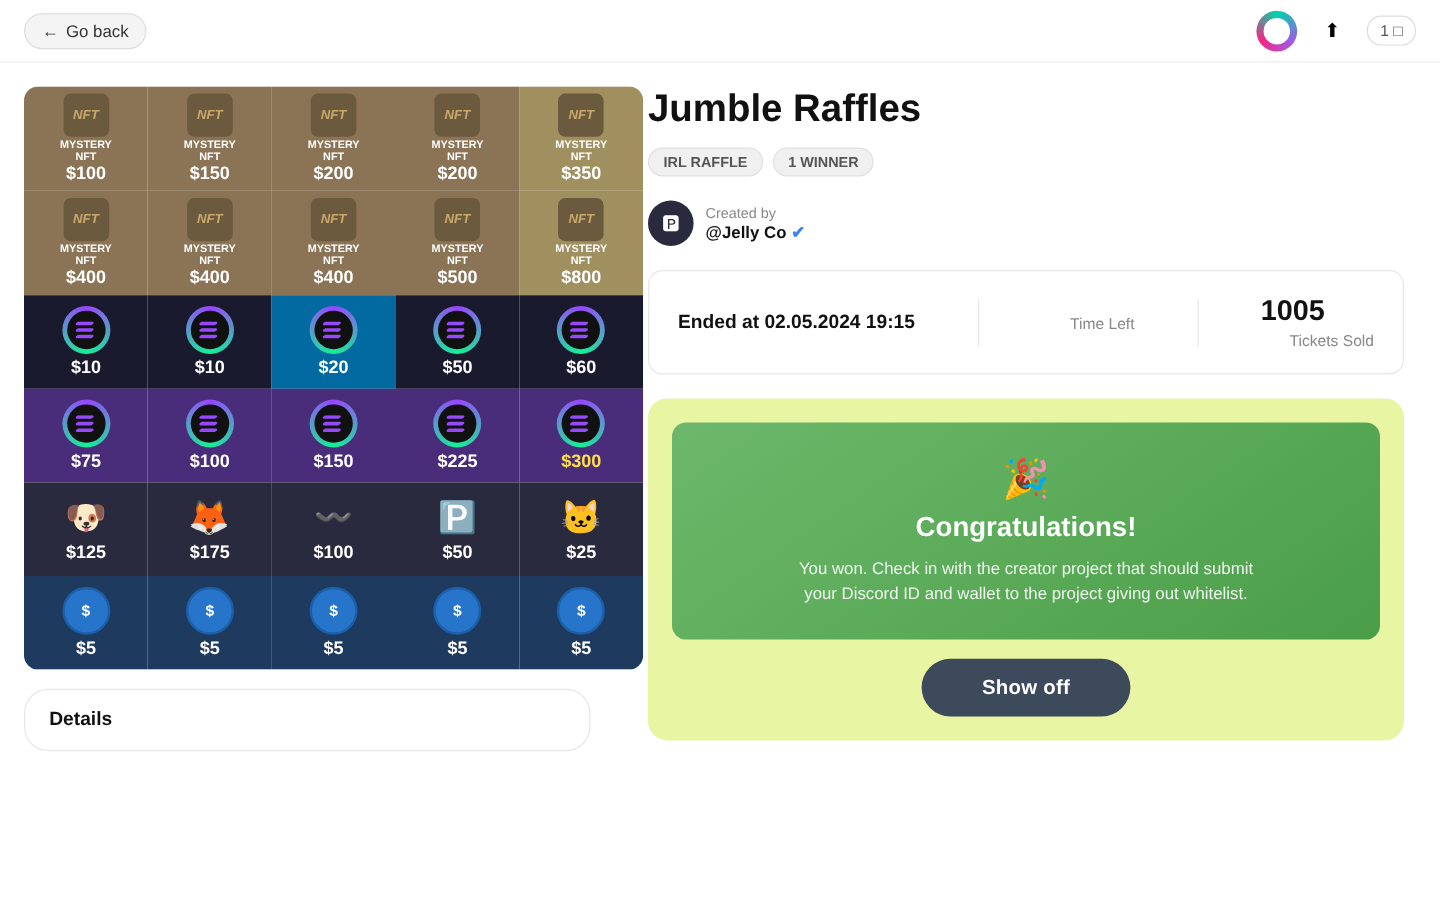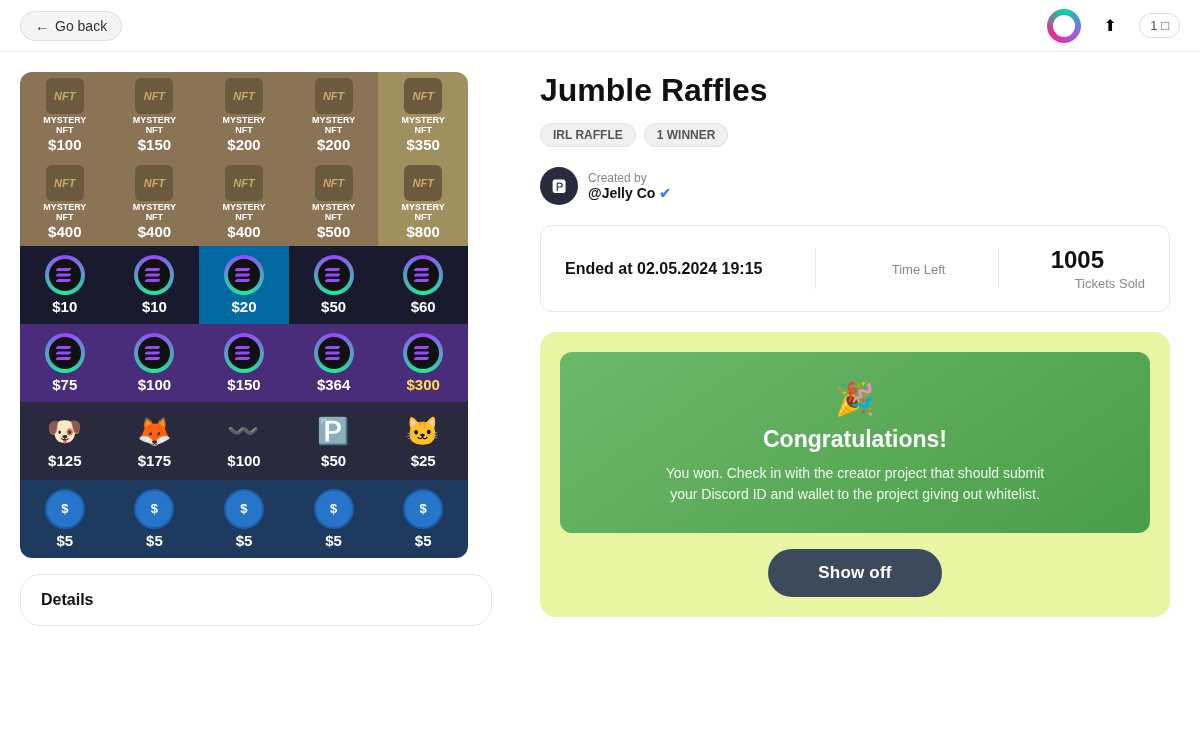--- a/index.html
+++ b/index.html
@@ -87,21 +87,21 @@
       width: 490px;
       flex-shrink: 0;
     }
 
     .raffle-grid {
       display: grid;
       grid-template-columns: repeat(5, 1fr);
       gap: 0;
       border-radius: 12px;
       overflow: hidden;
-      width: 448px;
+      width: 516px;
     }
 
     .grid-cell {
       display: flex;
       flex-direction: column;
       align-items: center;
       justify-content: center;
       padding: 6px 4px;
       min-height: 78px;
       position: relative;
@@ -586,21 +586,21 @@
                     <stop offset="100%" stop-color="#14f195"></stop>
                   </linearGradient>
                   <linearGradient id="sg3" x1="0" y1="0" x2="18" y2="0">
                     <stop offset="0%" stop-color="#9945ff"></stop>
                     <stop offset="100%" stop-color="#14f195"></stop>
                   </linearGradient>
                 </defs>
               </svg>
             </div>
           </div>
-          <div style="font-size:15px;font-weight:900;color:white;text-align:center;">$364</div>
+          <div style="font-size:15px;font-weight:900;color:white;text-align:center;">$225</div>
         </div>
         <div class="grid-cell" style="background: rgb(74, 45, 122);">
           <div style="width:40px;height:40px;border-radius:50%;background:conic-gradient(#9945ff 0%, #14f195 50%, #9945ff 100%);display:flex;align-items:center;justify-content:center;margin-bottom:3px;">
             <div style="width:32px;height:32px;border-radius:50%;background:#111;display:flex;align-items:center;justify-content:center;">
               <svg width="18" height="14" viewBox="0 0 18 14" fill="none">
                 <path d="M2 11h12a1 1 0 0 1 .7 1.7L13 14H1a1 1 0 0 1-.7-1.7L2 11z" fill="url(#sg1)"></path>
                 <path d="M2 5.5h12a1 1 0 0 1 .7 1.7L13 8.5H1a1 1 0 0 1-.7-1.7L2 5.5z" fill="url(#sg2)"></path>
                 <path d="M2 0h12a1 1 0 0 1 .7 1.7L13 3H1A1 1 0 0 1 .3 1.3L2 0z" fill="url(#sg3)"></path>
                 <defs>
                   <linearGradient id="sg1" x1="0" y1="0" x2="18" y2="0">

